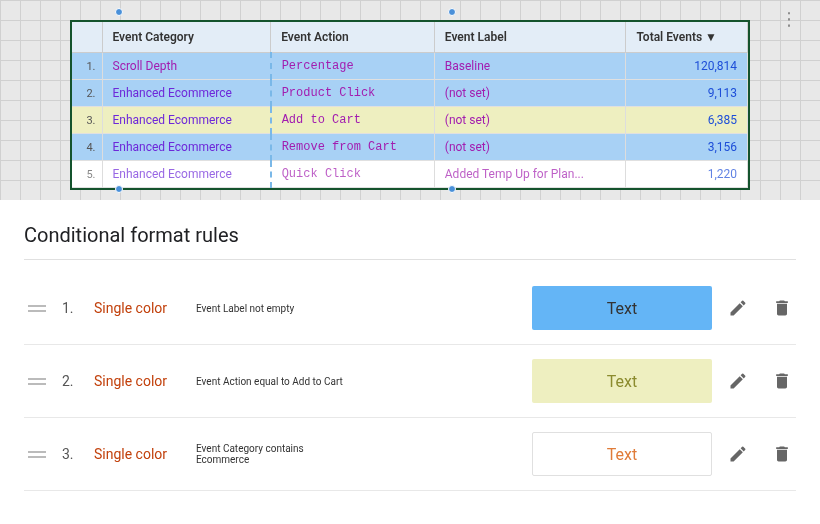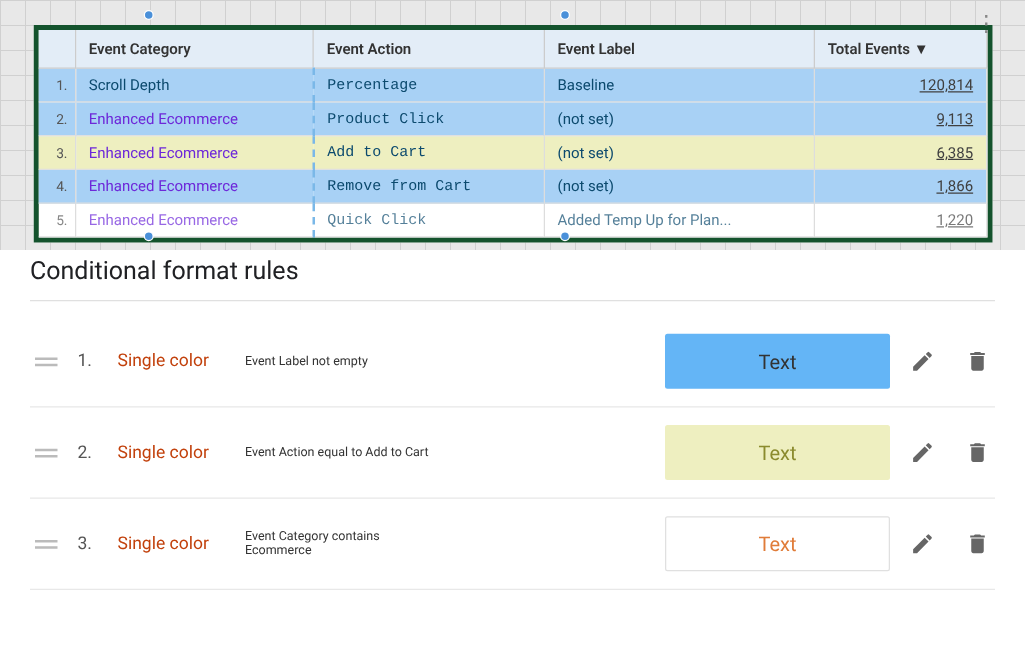--- a/index.html
+++ b/index.html
@@ -28,23 +28,23 @@
       background-image:
         linear-gradient(to right, #d0d0d0 1px, transparent 1px),
         linear-gradient(to bottom, #d0d0d0 1px, transparent 1px);
       background-size: 20px 20px;
     }
 
     .table-container {
       position: relative;
       z-index: 2;
       margin-top: 10px;
-      border: 4px solid #14532d;
+      border: 2px solid #14532d;
       background: white;
-      width: 767px;
+      width: 680px;
     }
 
     .table-container table {
       width: 100%;
       border-collapse: collapse;
       font-size: 12px;
     }
 
     .table-container thead tr {
       background: #e3edf7;
@@ -73,39 +73,38 @@
       background: #a8d1f5;
     }
 
     .table-container tbody tr.highlighted-yellow {
       background: #eeefc0;
     }
 
     .table-container tbody td {
       padding: 6px 10px;
       border-right: 1px solid #ddd;
-      color: #0c4a6e;
+      color: #a21caf;
     }
 
     .table-container tbody td:first-child {
       text-align: right;
       color: #555;
       font-size: 11px;
       padding-right: 6px;
     }
 
     .table-container tbody td.ecommerce-link {
       color: #6d28d9;
       cursor: pointer;
     }
 
     .table-container tbody td.number {
       text-align: right;
-      color: #404040;
-      text-decoration: underline;
+      color: #1d4ed8;
     }
 
     .table-container tbody tr td:nth-child(3) {
       border-left: 2px dashed #7ab8e8;
       font-family: Liberation Mono, monospace;
     }
 
     
     .handle {
       position: absolute;
@@ -127,21 +126,21 @@
       right: 22px;
       color: #888;
       font-size: 18px;
       z-index: 10;
       letter-spacing: 0;
     }
 
     
     .rules-section {
       background: white;
-      padding: 4px 24px 0 24px;
+      padding: 23px 24px 0 24px;
       height: 324px;
       overflow: hidden;
     }
 
     .rules-title {
       font-size: 20px;
       font-weight: 400;
       color: #202124;
       margin-bottom: 4px;
     }
@@ -292,21 +291,21 @@
             <td class="ecommerce-link">Enhanced Ecommerce</td>
             <td>Add to Cart</td>
             <td>(not set)</td>
             <td class="number">6,385</td>
           </tr>
           <tr class="highlighted-blue">
             <td>4.</td>
             <td class="ecommerce-link">Enhanced Ecommerce</td>
             <td>Remove from Cart</td>
             <td>(not set)</td>
-            <td class="number">1,866</td>
+            <td class="number">3,156</td>
           </tr>
           <tr style="opacity: 0.7;">
             <td>5.</td>
             <td class="ecommerce-link">Enhanced Ecommerce</td>
             <td>Quick Click</td>
             <td>Added Temp Up for Plan...</td>
             <td class="number">1,220</td>
           </tr>
         </tbody>
     </table>

